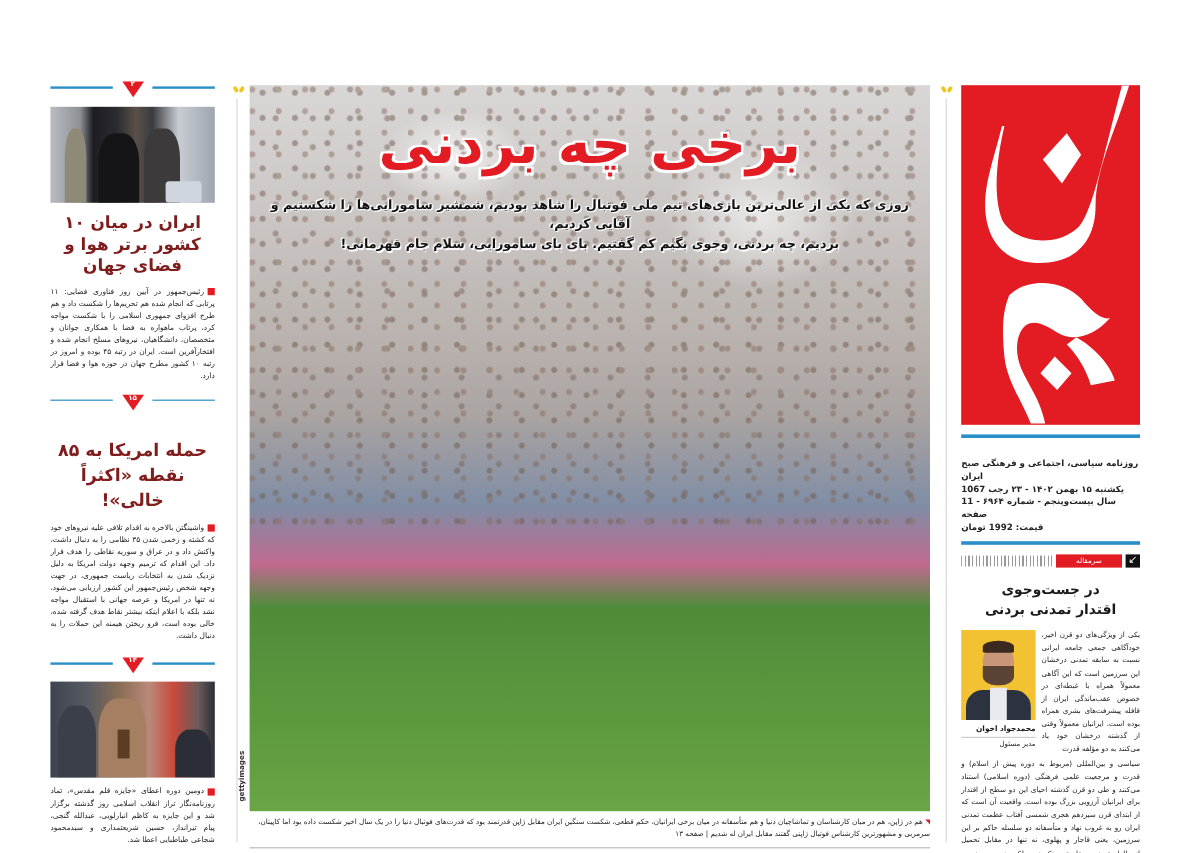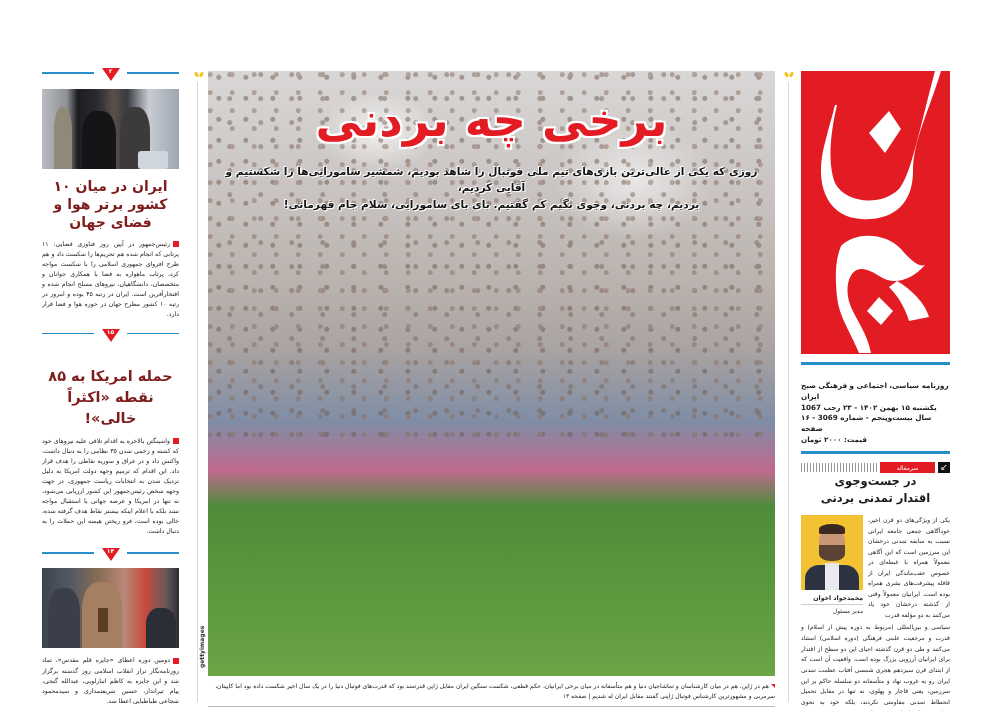--- a/index.html
+++ b/index.html
@@ -65,21 +65,21 @@
   .right-col { position: absolute; left: 801px; top: 71px; width: 149px; }
   .masthead { width: 149px; height: 283px; background: #e31b23; position: relative; overflow: hidden; }
   .masthead .logo { position: absolute; inset: 0; }
   .blue-rule { height: 3px; background: #2a8fc9; margin-top: 8px; }
   .meta { text-align: left; font-size: 7.2px; line-height: 1.5; font-weight: bold; color: #222; margin-top: 16px; }
   .op-bar { display: flex; align-items: center; margin-top: 8px; height: 11px; }
   .op-icon { width: 12px; height: 11px; background: #111; color: #fff; font-size: 9px; line-height: 11px; text-align: center; margin-left: 3px; }
   .op-label { width: 55px; height: 11px; background: #e31b23; color: #fff; font-size: 6px; line-height: 11px; text-align: center; }
   .op-hatch { flex: 1; height: 9px; margin-right: 3px;
      background: repeating-linear-gradient(90deg, #999 0 1px, transparent 1px 3px); }
-  .op-title { font-size: 11.5px; font-weight: bold; text-align: center; line-height: 1.5; }
+  .op-title { font-size: 11.5px; font-weight: bold; text-align: center; margin-top: 10px; line-height: 1.5; }
   .op-body { display: flex; margin-top: 8px; }
   .op-text { width: 82px; font-size: 6px; line-height: 1.75; text-align: justify; color: #222; }
   .author { width: 62px; margin-right: 5px; }
   .author-photo { width: 62px; height: 75px; background: #f2c233; position: relative; overflow: hidden; }
   .author-photo .face { position: absolute; left: 18px; top: 12px; width: 26px; height: 32px; background: #c99677; border-radius: 45%; }
   .author-photo .beard { position: absolute; left: 18px; top: 30px; width: 26px; height: 16px; background: #5a4334; border-radius: 0 0 45% 45%; }
   .author-photo .hairc { position: absolute; left: 18px; top: 9px; width: 26px; height: 10px; background: #3a2a20; border-radius: 50% 50% 10% 10%; }
   .author-photo .suit { position: absolute; left: 4px; top: 50px; width: 54px; height: 30px; background: #2d3240; border-radius: 14px 14px 0 0; }
   .author-photo .shirt { position: absolute; left: 24px; top: 48px; width: 14px; height: 30px; background: #e8eaf0; }
   .author-name { font-size: 6.2px; font-weight: bold; margin-top: 4px; padding-bottom: 3px; border-bottom: 1px solid #ccc; }
@@ -206,22 +206,22 @@
 
       <path d="M40 175 C 55 160, 85 162, 100 178 C 110 190, 118 196, 124 194 C 110 210, 92 214, 80 206 C 70 200, 62 195, 54 200 C 46 206, 44 222, 50 236 C 56 250, 66 262, 70 282 L 58 282 C 50 262, 38 246, 36 226 C 34 205, 34 190, 40 175 Z" fill="#ffffff"></path>
       <path d="M96 210 C 110 218, 124 232, 128 246 L 108 250 C 104 236, 96 224, 88 216 Z" fill="#ffffff"></path>
       <path d="M78 226 L 92 240 L 80 254 L 66 240 Z" fill="#ffffff"></path>
     </svg>
   </div>
   <div class="blue-rule"></div>
   <div class="meta">
     <div>روزنامه سیاسی، اجتماعی و فرهنگی صبح ایران</div>
     <div>یکشنبه ۱۵ بهمن ۱۴۰۲ - ۲۳ رجب 1067</div>
-    <div>سال بیست‌وپنجم - شماره 3069 - ۱۶ صفحه</div>
-    <div>قیمت: ۲۰۰۰ تومان</div>
+    <div>سال بیست‌وپنجم - شماره ۶۹۶۴ - 11 صفحه</div>
+    <div>قیمت: 1992 تومان</div>
   </div>
   <div class="blue-rule" style="margin-top:5px;"></div>
 
   <div class="op-bar">
     <div class="op-icon">↙</div>
     <div class="op-label">سرمقاله</div>
     <div class="op-hatch"></div>
   </div>
   <div class="op-title">
     <div>در جست‌وجوی</div>

